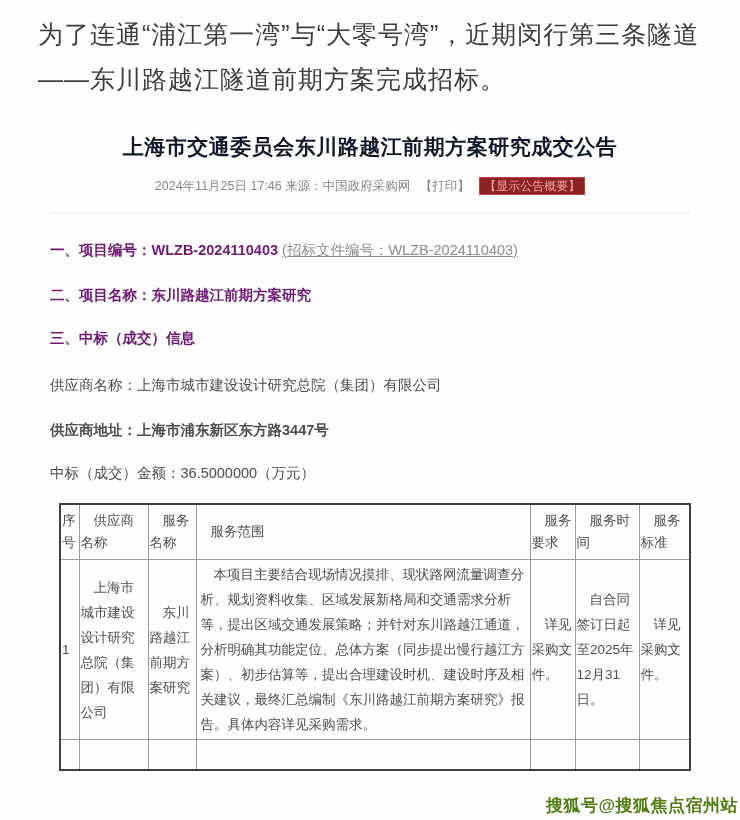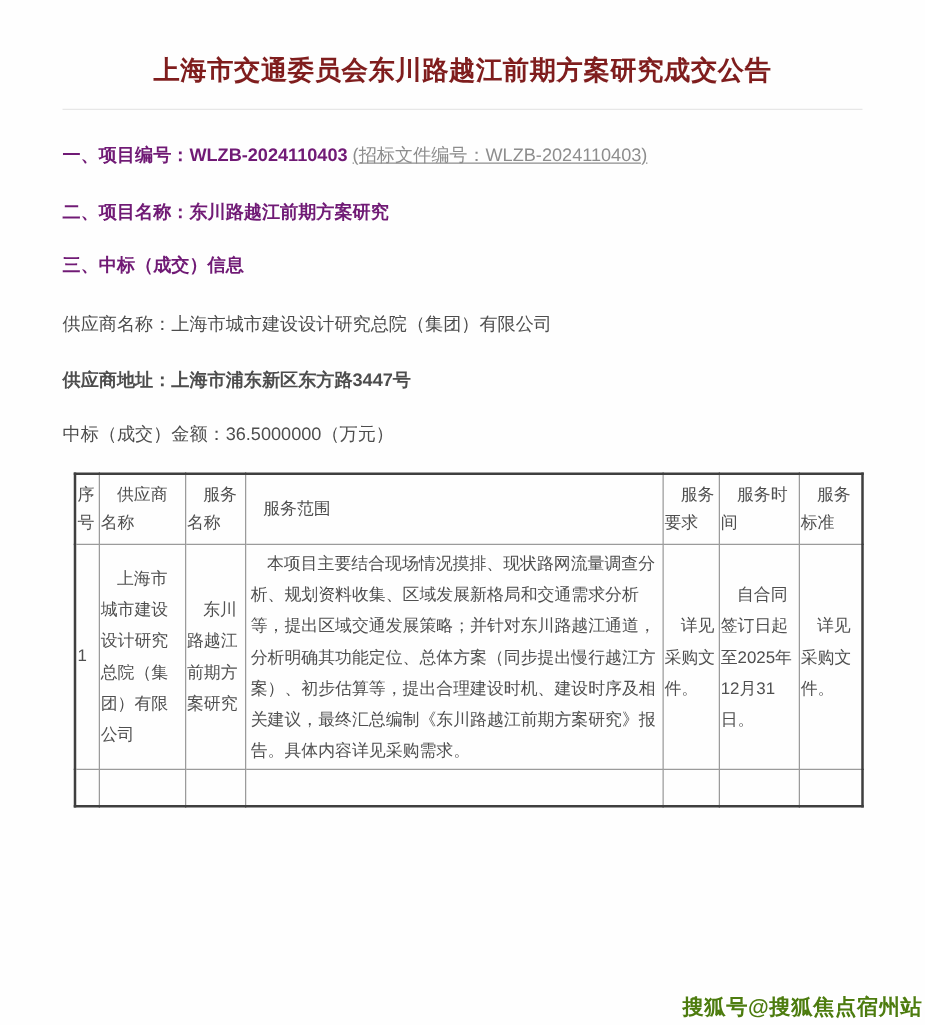--- a/index.html
+++ b/index.html
@@ -19,21 +19,21 @@
     letter-spacing:1px;
     color:#3d3d3d;
     font-weight:500;
   }
   .doc-title {
     margin-top:32px;
     text-align:center;
     font-size:21px;
     line-height:26px;
     font-weight:bold;
-    color:#7f1d1d;
+    color:#0f172a;
     letter-spacing:0.5px;
   }
   .meta {
     margin-top:16px;
     text-align:center;
     font-size:12.5px;
     line-height:18px;
     color:#878787;
     white-space:nowrap;
   }
@@ -97,23 +97,30 @@
     letter-spacing:0.5px;
     color:#4d7c0f;
     text-shadow:-1px -1px 0 #ffffff, 1px -1px 0 #ffffff, -1px 1px 0 #ffffff, 1px 1px 0 #ffffff, 2px 2px 0 #ffffff;
   }
 </style>
 </head>
 <body>
 
 <div class="page">
 
+  <p class="lead">为了连通“浦江第一湾”与“大零号湾”，近期闵行第三条隧道——东川路越江隧道前期方案完成招标。</p>
 
   <h1 class="doc-title">上海市交通委员会东川路越江前期方案研究成交公告</h1>
 
+  <div class="meta">
+    <span>2024年11月25日 17:46</span>
+    <span>来源：中国政府采购网</span>
+    <a class="print">【打印】</a>
+    <a class="badge">【显示公告概要】</a>
+  </div>
 
   <div class="divider"></div>
 
   <div class="content">
     <p class="r1"><b>一、项目编号：</b><b>WLZB-2024110403</b> <span class="dim">(招标文件编号：WLZB-2024110403)</span></p>
     <p class="r2"><b>二、项目名称：</b><b>东川路越江前期方案研究</b></p>
     <p class="r3"><b>三、中标（成交）信息</b></p>
     <p class="r4"><span>供应商名称：</span><span>上海市城市建设设计研究总院（集团）有限公司</span></p>
     <p class="r5"><span>供应商地址：</span><span>上海市浦东新区东方路3447号</span></p>
     <p class="r6"><span>中标（成交）金额：</span><span>36.5000000（万元）</span></p>

